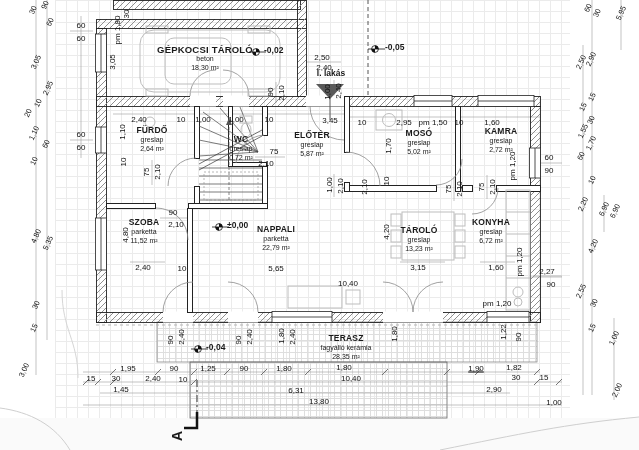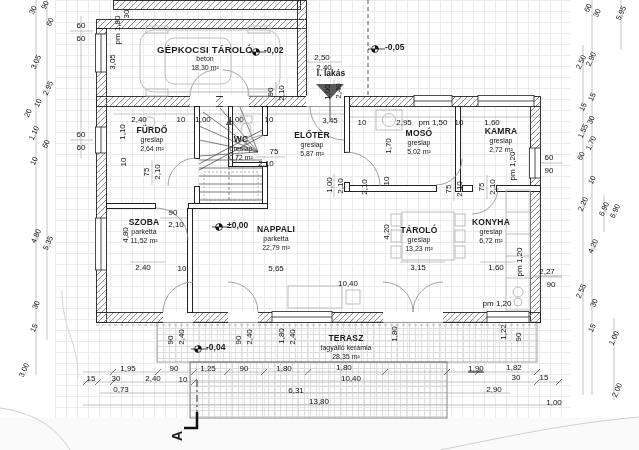--- a/index.html
+++ b/index.html
@@ -380,21 +380,21 @@
       <span class="dim" style="left: 344px; top: 367px;">1,80</span>
       <span class="dim" style="left: 476px; top: 368px; text-decoration: underline;">1,90</span>
       <span class="dim" style="left: 514px; top: 367px;">1,82</span>
       <span class="dim" style="left: 91px; top: 378px;">15</span>
       <span class="dim" style="left: 116px; top: 378px;">30</span>
       <span class="dim" style="left: 153px; top: 378px;">2,40</span>
       <span class="dim" style="left: 183px; top: 379px;">10</span>
       <span class="dim" style="left: 351px; top: 378px;">10,40</span>
       <span class="dim" style="left: 516px; top: 377px;">30</span>
       <span class="dim" style="left: 544px; top: 377px;">15</span>
-      <span class="dim" style="left: 121px; top: 389px;">0,73</span>
+      <span class="dim" style="left: 121px; top: 389px;">1,45</span>
       <span class="dim" style="left: 296px; top: 390px;">6,31</span>
       <span class="dim" style="left: 494px; top: 389px;">2,90</span>
       <span class="dim" style="left: 319px; top: 401px;">13,80</span>
       <span class="dim" style="left: 554px; top: 402px;">1,00</span>
       <span class="dim r65" style="left: 588px; top: 8px;">60</span>
       <span class="dim r65" style="left: 597px; top: 13px;">30</span>
       <span class="dim r65" style="left: 621px; top: 13px;">5,95</span>
       <span class="dim r65" style="left: 581px; top: 62px;">2,50</span>
       <span class="dim r65" style="left: 591px; top: 59px;">2,90</span>
       <span class="dim r65" style="left: 592px; top: 97px;">15</span>

